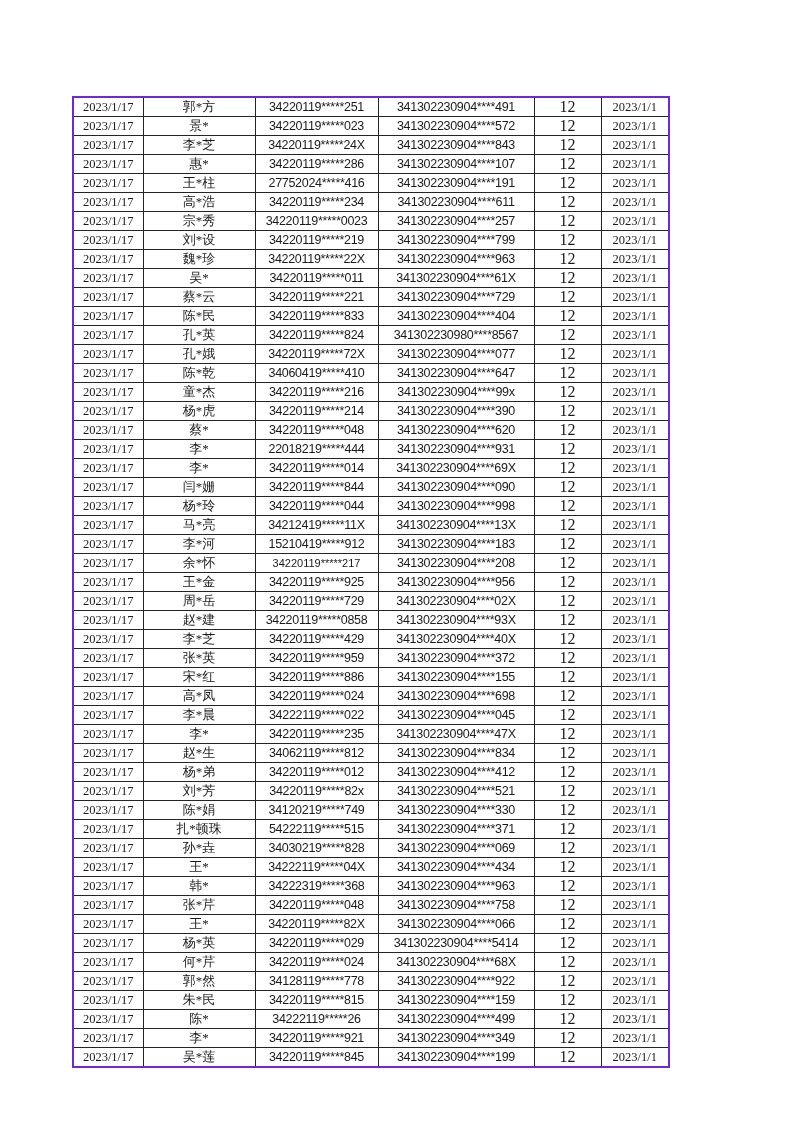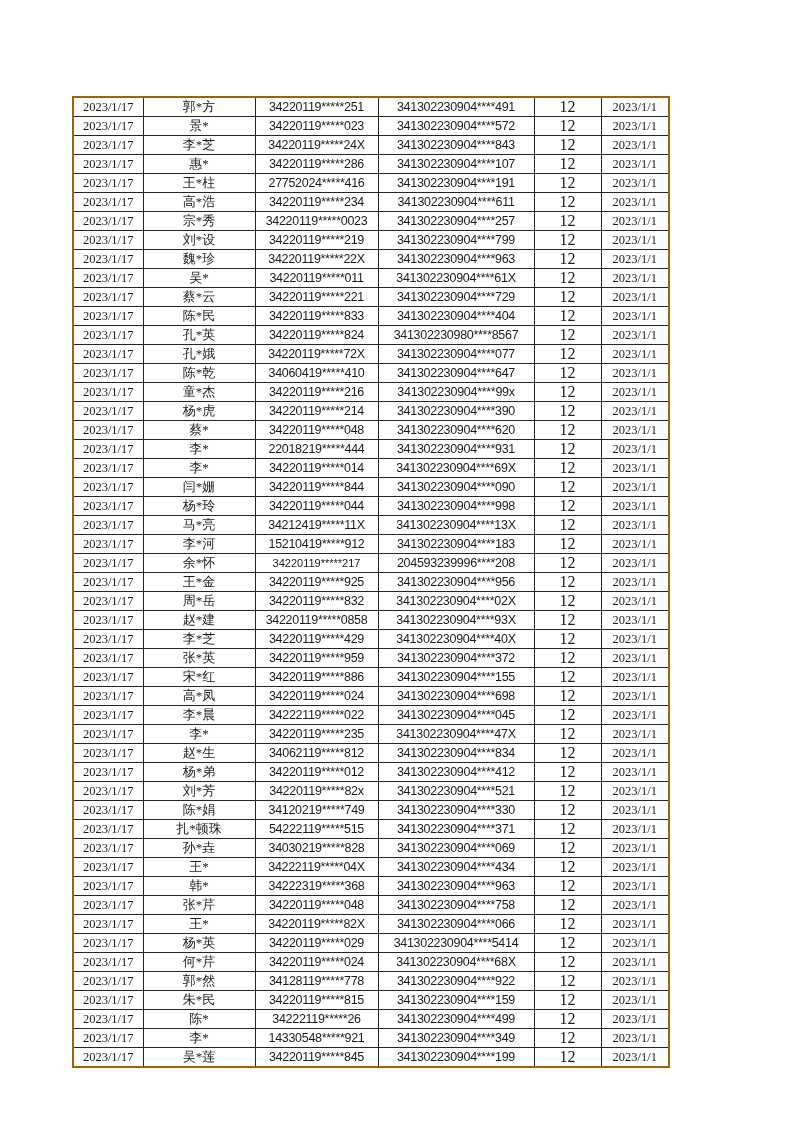--- a/index.html
+++ b/index.html
@@ -17,21 +17,21 @@
     background: #ffffff;
     overflow: hidden;
   }
   table.record-table {
     position: absolute;
     left: 72px;
     top: 96px;
     border-collapse: collapse;
     table-layout: fixed;
     width: 596px;
-    border: 2px solid #a16207;
+    border: 2px solid #6d28d9;
   }
   table.record-table td {
     border: 1px solid #242424;
     height: 17px;
     padding: 0;
     text-align: center;
     vertical-align: middle;
     color: #1a1a1a;
     overflow: hidden;
     white-space: nowrap;
@@ -269,36 +269,36 @@
           <td class="cell-name">李*河</td>
           <td class="cell-id1">15210419*****912</td>
           <td class="cell-id2">341302230904****183</td>
           <td class="cell-months">12</td>
           <td class="cell-start">2023/1/1</td>
         </tr>
         <tr>
           <td class="cell-date">2023/1/17</td>
           <td class="cell-name">余*怀</td>
           <td class="cell-id1 serif-variant">34220119*****217</td>
-          <td class="cell-id2">204593239996****208</td>
+          <td class="cell-id2">341302230904****208</td>
           <td class="cell-months">12</td>
           <td class="cell-start">2023/1/1</td>
         </tr>
         <tr>
           <td class="cell-date">2023/1/17</td>
           <td class="cell-name">王*金</td>
           <td class="cell-id1">34220119*****925</td>
           <td class="cell-id2">341302230904****956</td>
           <td class="cell-months">12</td>
           <td class="cell-start">2023/1/1</td>
         </tr>
         <tr>
           <td class="cell-date">2023/1/17</td>
           <td class="cell-name">周*岳</td>
-          <td class="cell-id1">34220119*****832</td>
+          <td class="cell-id1">34220119*****729</td>
           <td class="cell-id2">341302230904****02X</td>
           <td class="cell-months">12</td>
           <td class="cell-start">2023/1/1</td>
         </tr>
         <tr>
           <td class="cell-date">2023/1/17</td>
           <td class="cell-name">赵*建</td>
           <td class="cell-id1">34220119*****0858</td>
           <td class="cell-id2">341302230904****93X</td>
           <td class="cell-months">12</td>
@@ -468,21 +468,21 @@
           <td class="cell-date">2023/1/17</td>
           <td class="cell-name">陈*</td>
           <td class="cell-id1">34222119*****26</td>
           <td class="cell-id2">341302230904****499</td>
           <td class="cell-months">12</td>
           <td class="cell-start">2023/1/1</td>
         </tr>
         <tr>
           <td class="cell-date">2023/1/17</td>
           <td class="cell-name">李*</td>
-          <td class="cell-id1">14330548*****921</td>
+          <td class="cell-id1">34220119*****921</td>
           <td class="cell-id2">341302230904****349</td>
           <td class="cell-months">12</td>
           <td class="cell-start">2023/1/1</td>
         </tr>
         <tr>
           <td class="cell-date">2023/1/17</td>
           <td class="cell-name">吴*莲</td>
           <td class="cell-id1">34220119*****845</td>
           <td class="cell-id2">341302230904****199</td>
           <td class="cell-months">12</td>

